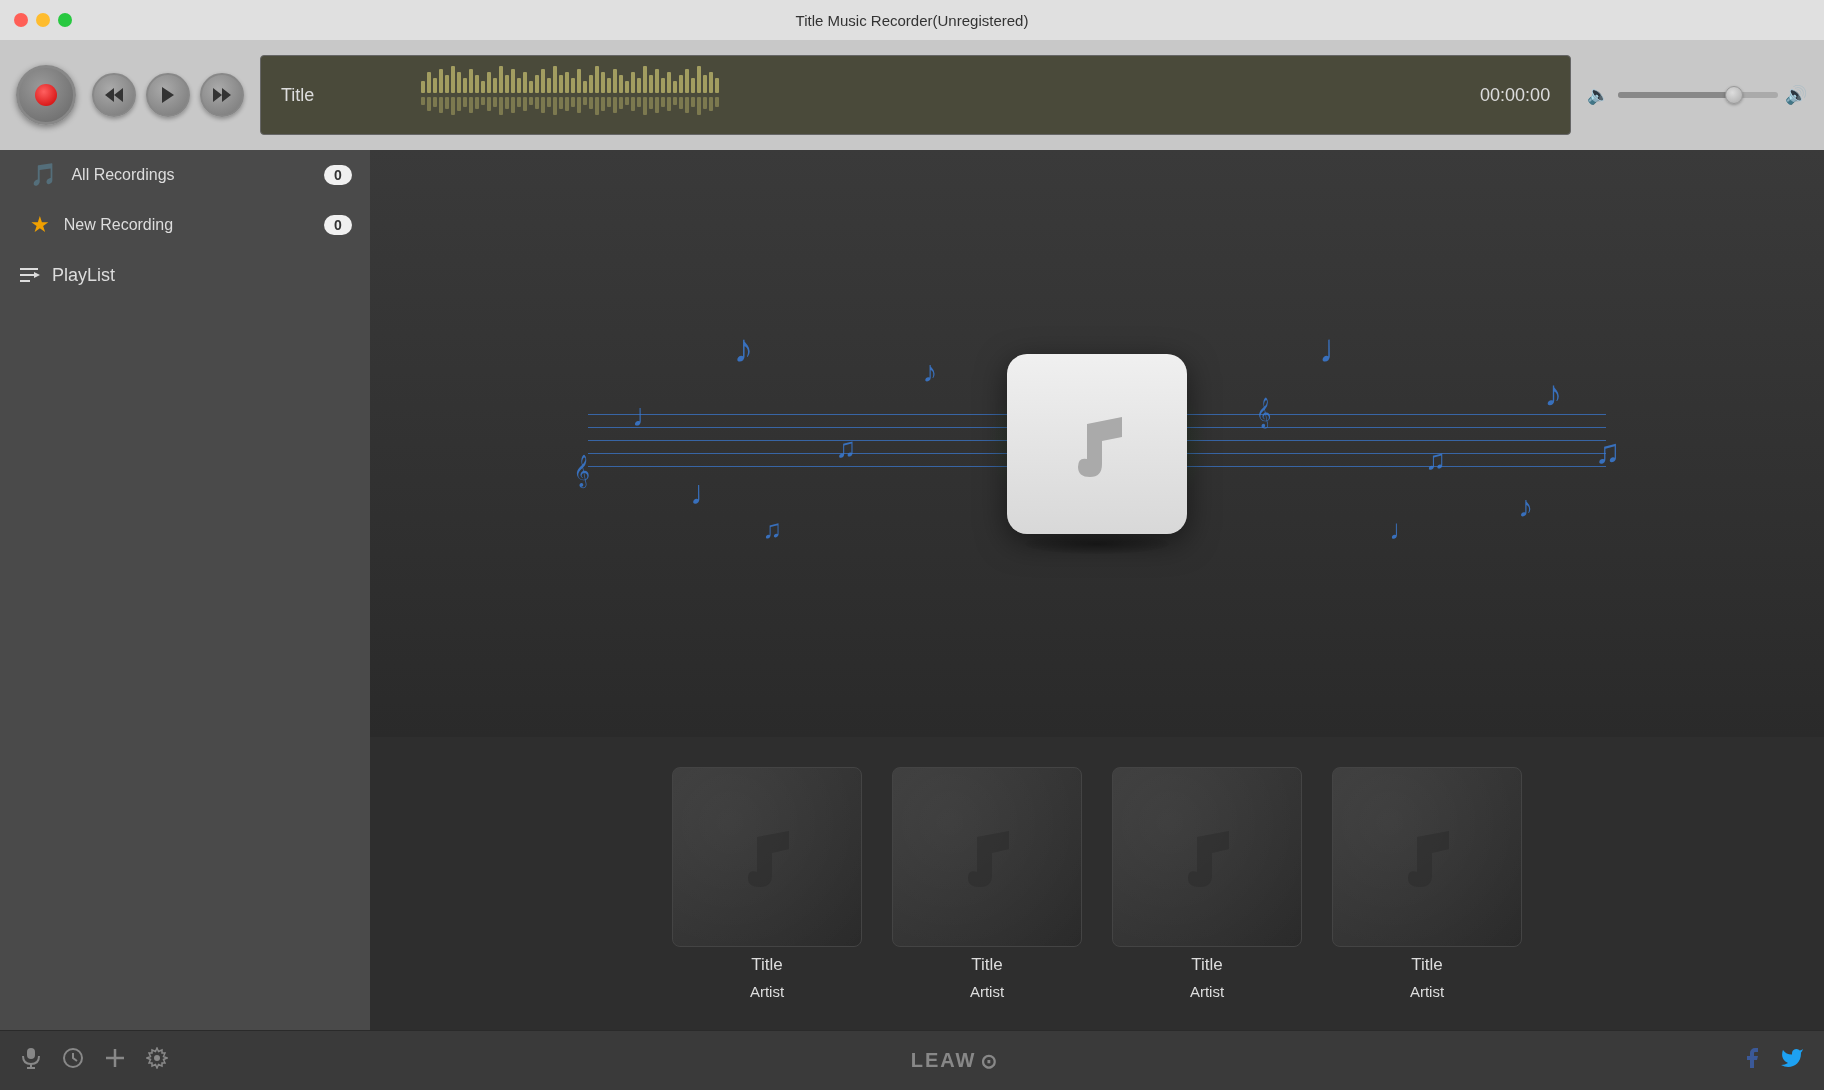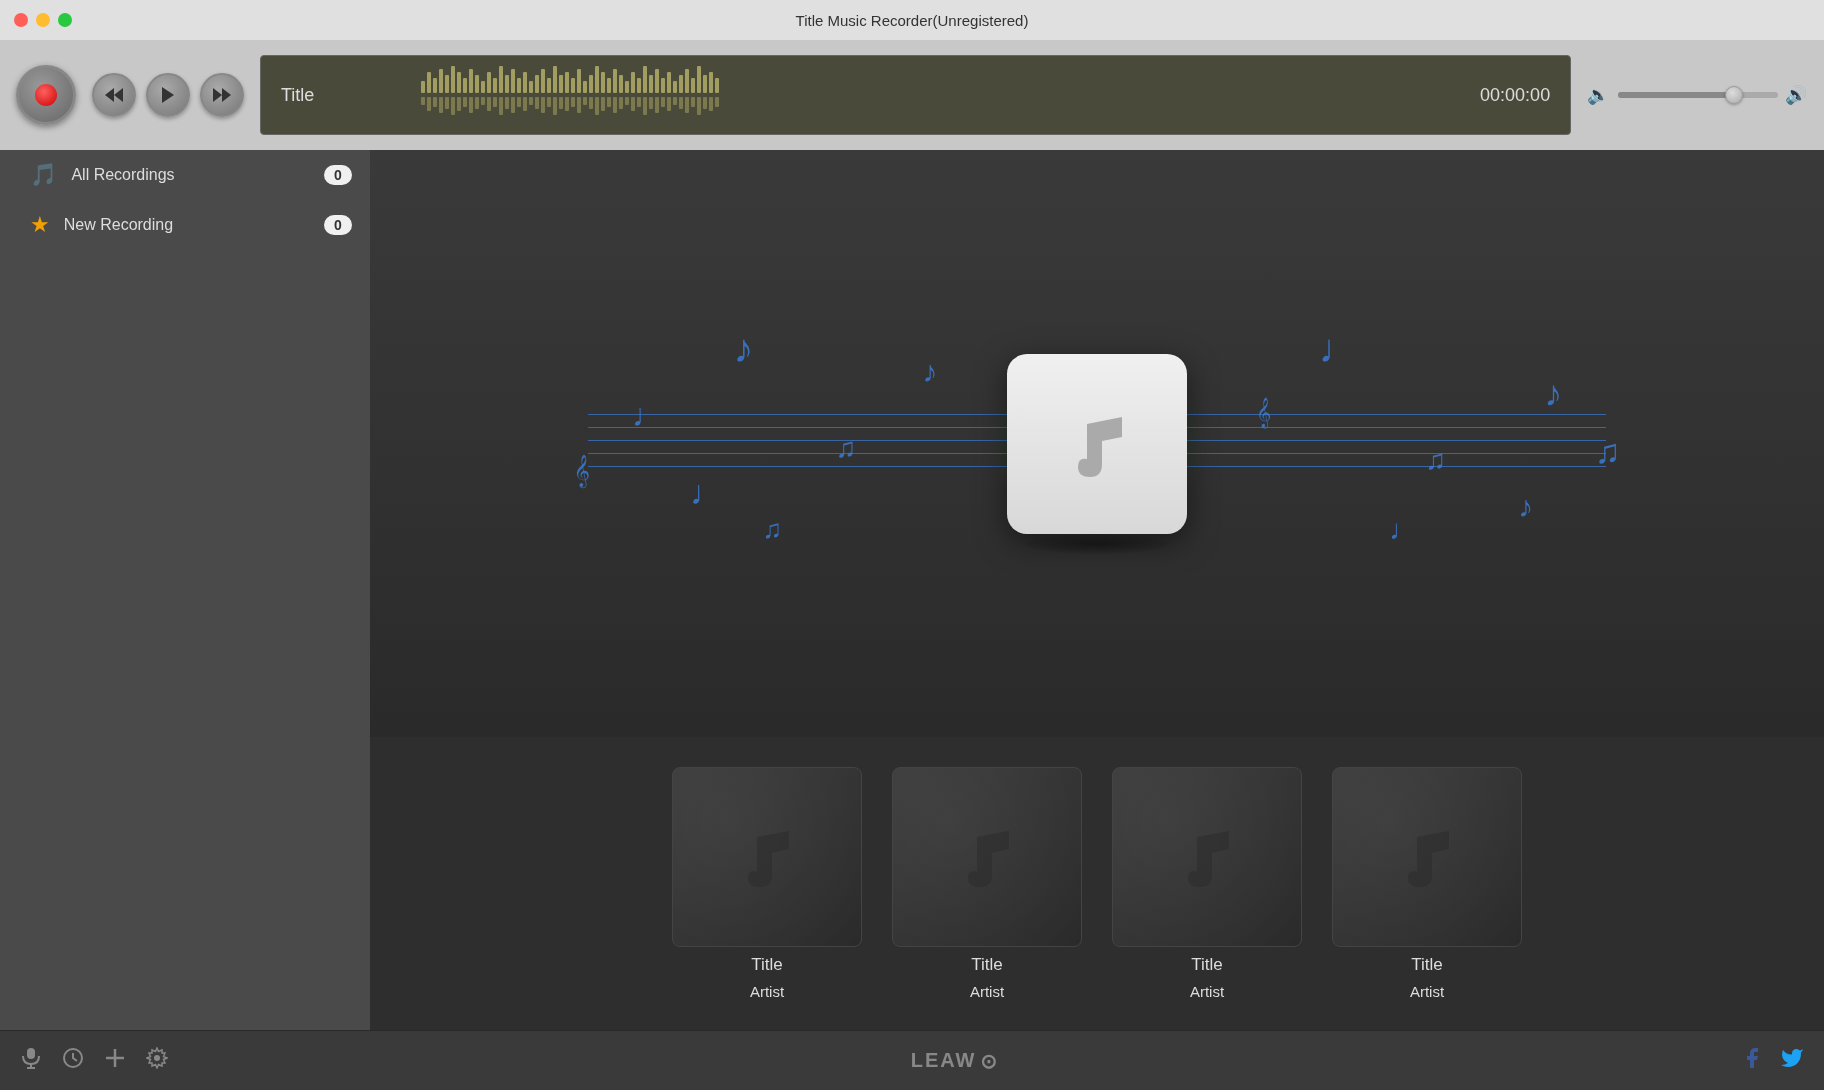--- a/index.html
+++ b/index.html
@@ -567,20 +567,29 @@
       <span>All Recordings</span>
       <span class="badge">0</span>
     </div>
 
     <div class="sidebar-sub-item">
       <span style="font-size:22px; color: #f0a000;">★</span>
       <span>New Recording</span>
       <span class="badge">0</span>
     </div>
 
+    <div class="sidebar-section-label" style="cursor:pointer;">
+      <svg width="22" height="22" viewBox="0 0 22 22" fill="#ddd">
+        <line x1="2" y1="5" x2="20" y2="5" stroke="#ddd" stroke-width="2"></line>
+        <line x1="2" y1="11" x2="16" y2="11" stroke="#ddd" stroke-width="2"></line>
+        <line x1="2" y1="17" x2="12" y2="17" stroke="#ddd" stroke-width="2"></line>
+        <polygon points="16,8 22,11 16,14" fill="#ddd"></polygon>
+      </svg>
+      <span>PlayList</span>
+    </div>
 
   </div>
 
   <div class="right-panel">
 
     <div class="hero-area">
       <div class="music-notes-container">
 
         <div class="staff-lines">
           <div class="staff-line"></div>

